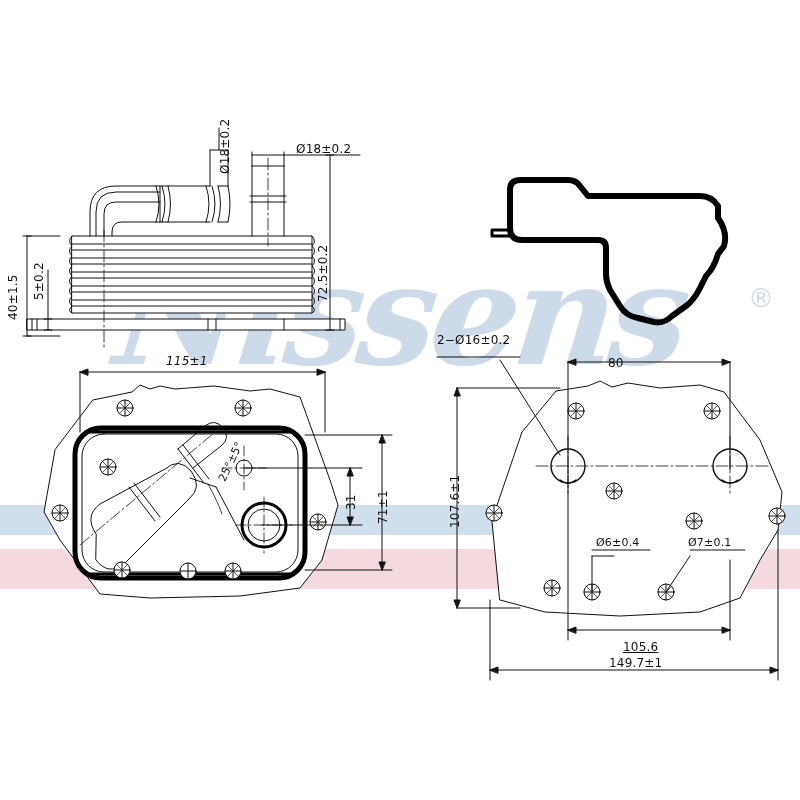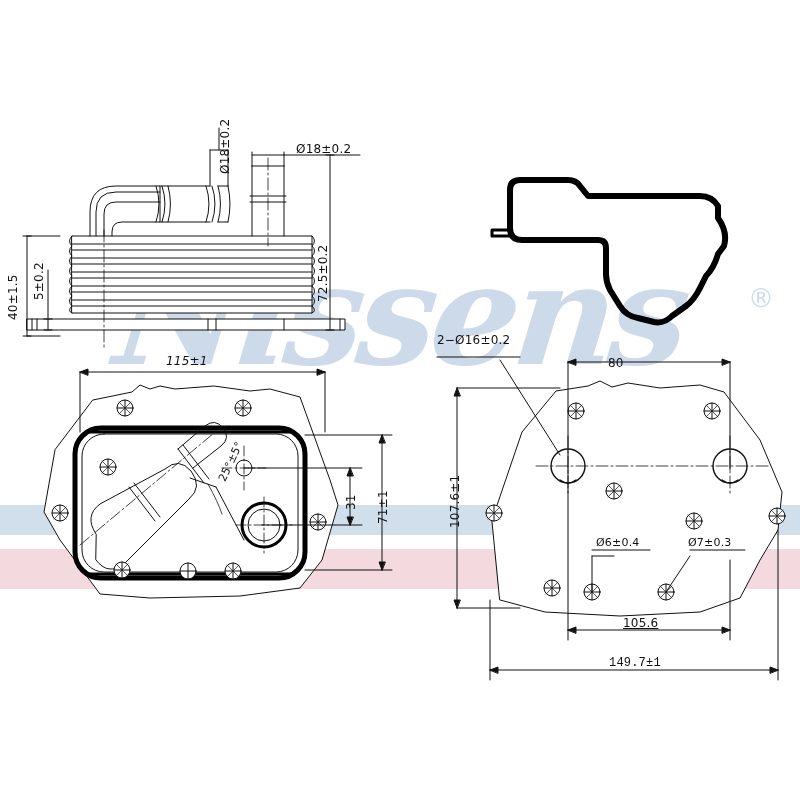--- a/index.html
+++ b/index.html
@@ -428,19 +428,19 @@
   <div class="lbl sm rot25" style="left:216px;top:478px;">25°±5°</div>
 
   <div class="lbl" style="left:437px;top:333px;">2−Ø16±0.2</div>
 
   <div class="lbl" style="left:608px;top:345px;margin-top:11px;">80</div>
 
   <div class="lbl rot90" style="left:448px;top:528px;">107.6±1</div>
 
   <div class="lbl sm" style="left:596px;top:536px;">Ø6±0.4</div>
 
-  <div class="lbl sm" style="left:688px;top:536px;">Ø7±0.3</div>
-
-  <div class="lbl" style="left:623px;top:616px;text-decoration:underline;">105.6</div>
-
-  <div class="lbl" style="left:609px;top:656px;font-family:Liberation Mono, monospace;">149.7±1</div>
+  <div class="lbl sm" style="left:688px;top:536px;">Ø7±0.1</div>
+
+  <div class="lbl" style="left:623px;top:640px;text-decoration:underline;">105.6</div>
+
+  <div class="lbl" style="left:609px;top:656px;">149.7±1</div>
 
 </div>
 
 </body></html>

